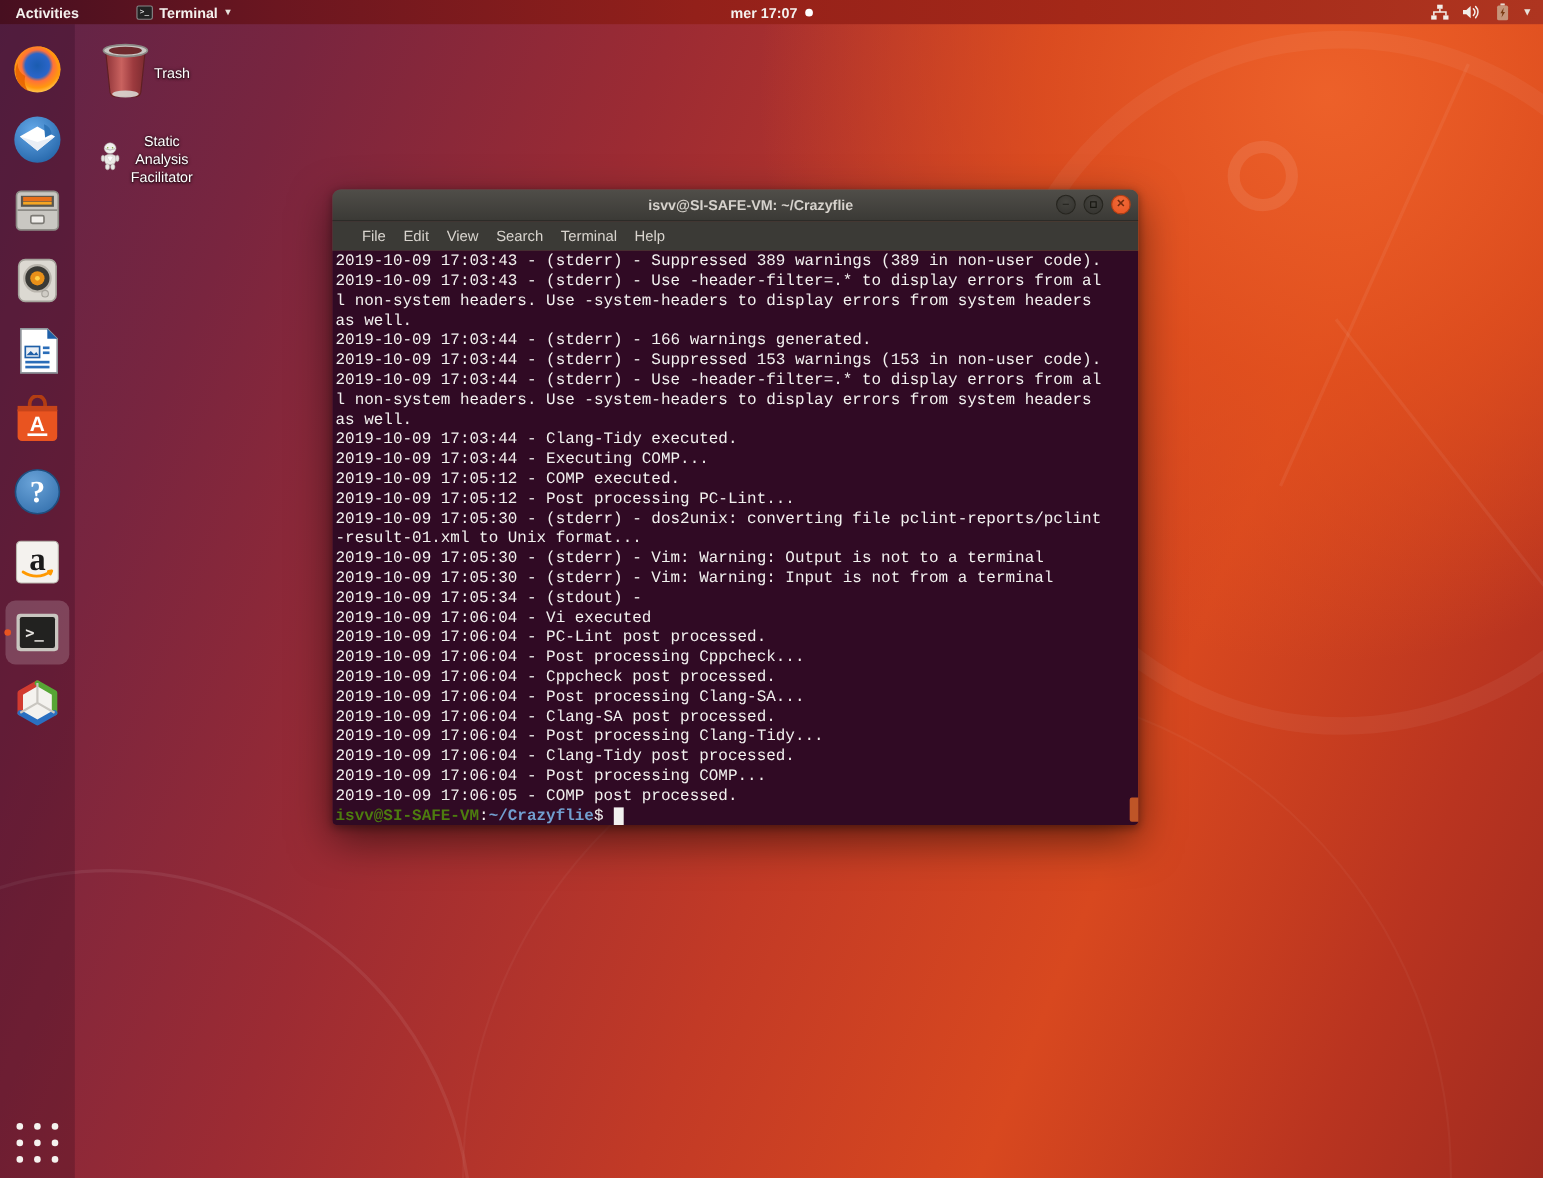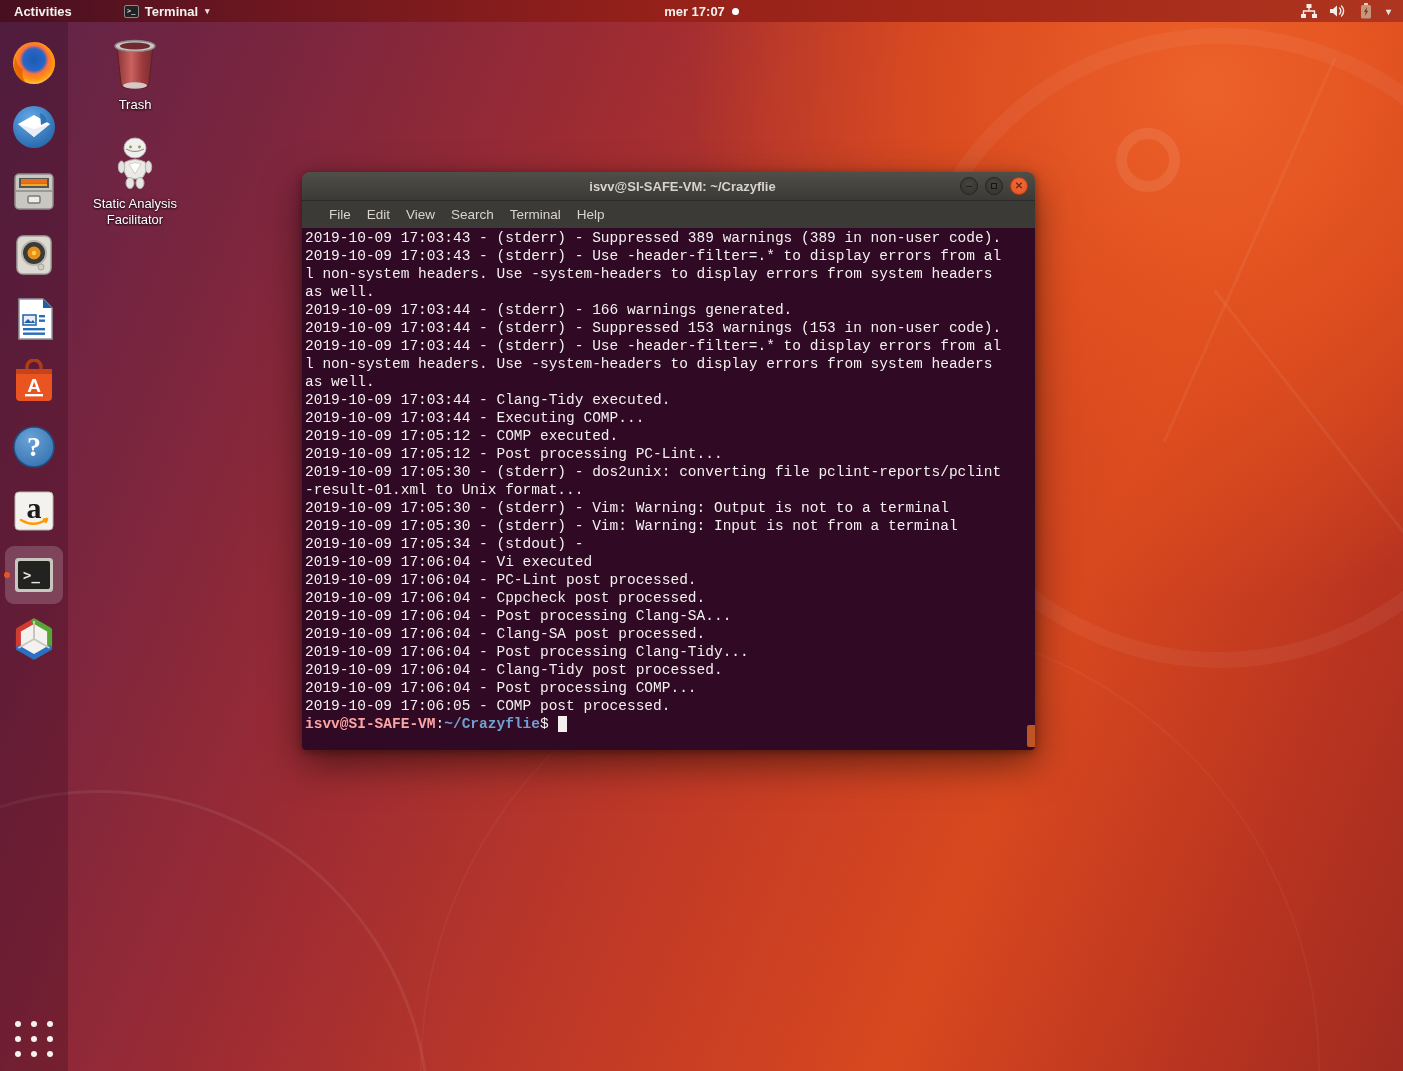--- a/index.html
+++ b/index.html
@@ -49,21 +49,21 @@
   .dock-item .pill { position:absolute; inset:3px; border-radius:9px; }
   .dock-item.active .pill { background:rgba(255,255,255,.18); }
   .dock-item .run-dot { position:absolute; left:2px; top:50%; transform:translateY(-50%); width:6px; height:6px; border-radius:50%; background:#e95420; display:none; }
   .dock-item.active .run-dot { display:block; }
   .dock-icon { position:relative; width:48px; height:48px; }
   .app-grid { margin-top:auto; margin-bottom:10px; width:48px; height:44px; display:grid; grid-template-columns:repeat(3,1fr); place-items:center; cursor:pointer; }
   .app-grid i { width:6px; height:6px; background:#f5f2ef; border-radius:50%; }
 
   
   .desk-icons { position:absolute; left:88px; top:36px; z-index:10; display:flex; flex-direction:column; gap:22px; }
-  .desk-icon { width:94px; display:flex; flex-direction:column; align-items:center; cursor:pointer; }
+  .desk-icon { width:94px; display:flex; flex-direction:row; align-items:center; cursor:pointer; }
   .desk-icon .lbl { margin-top:5px; color:#fff; font-size:13px; line-height:16px; text-align:center;
     text-shadow:0 1px 2px rgba(0,0,0,.85), 0 0 3px rgba(0,0,0,.6); }
 
   
   .term-win {
     position:absolute; left:302px; top:172px; width:733px; height:578px; z-index:40;
     border-radius:8px 8px 4px 4px; overflow:hidden;
     box-shadow:0 14px 38px rgba(0,0,0,.5), 0 2px 8px rgba(0,0,0,.35);
   }
   .title-bar {
@@ -79,21 +79,21 @@
   .wc-close { background:radial-gradient(circle at 50% 35%, #f06a3a, #e95420); border-color:#b53e13; color:#72290c; font-weight:700; }
   .menu-bar { height:27px; background:#3b3a36; display:flex; align-items:center; padding-left:19px; }
   .menu-item { color:#d8d4ce; font-size:13.5px; padding:0 8px; height:27px; display:flex; align-items:center; cursor:pointer; }
   .term-body {
     position:relative; height:522px; background:#300a24; padding:1px 0 0 3px;
     font-family:Liberation Mono, monospace; font-size:14.5px; line-height:18px; color:#f2f1ef;
     cursor:text;
   }
   .t-line { height:18px; white-space:pre; }
   .prompt-line { height:18px; white-space:pre; display:flex; }
-  .p-user { color:#fca5a5; font-weight:700; }
+  .p-user { color:#4d7c0f; font-weight:700; }
   .p-path { color:#729fcf; font-weight:700; }
   .cursor { display:inline-block; width:9px; height:16px; margin-top:1px; margin-left:9px; background:#f2f1ef; }
   .scroll-thumb { position:absolute; right:0; bottom:3px; width:8px; height:22px; background:#bf5527; border-radius:2px 0 0 2px; cursor:pointer; }
 </style>
 </head>
 <body>
 
 <div class="desktop">
   <div class="deco deco-ring-large"></div>
   <div class="deco deco-ring-small"></div>
@@ -382,20 +382,21 @@
           <div class="t-line">2019-10-09 17:05:30 - (stderr) - Vim: Warning: Output is not to a terminal</div>
 
           <div class="t-line">2019-10-09 17:05:30 - (stderr) - Vim: Warning: Input is not from a terminal</div>
 
           <div class="t-line">2019-10-09 17:05:34 - (stdout) - </div>
 
           <div class="t-line">2019-10-09 17:06:04 - Vi executed</div>
 
           <div class="t-line">2019-10-09 17:06:04 - PC-Lint post processed.</div>
 
+          <div class="t-line">2019-10-09 17:06:04 - Post processing Cppcheck...</div>
 
           <div class="t-line">2019-10-09 17:06:04 - Cppcheck post processed.</div>
 
           <div class="t-line">2019-10-09 17:06:04 - Post processing Clang-SA...</div>
 
           <div class="t-line">2019-10-09 17:06:04 - Clang-SA post processed.</div>
 
           <div class="t-line">2019-10-09 17:06:04 - Post processing Clang-Tidy...</div>
 
           <div class="t-line">2019-10-09 17:06:04 - Clang-Tidy post processed.</div>

